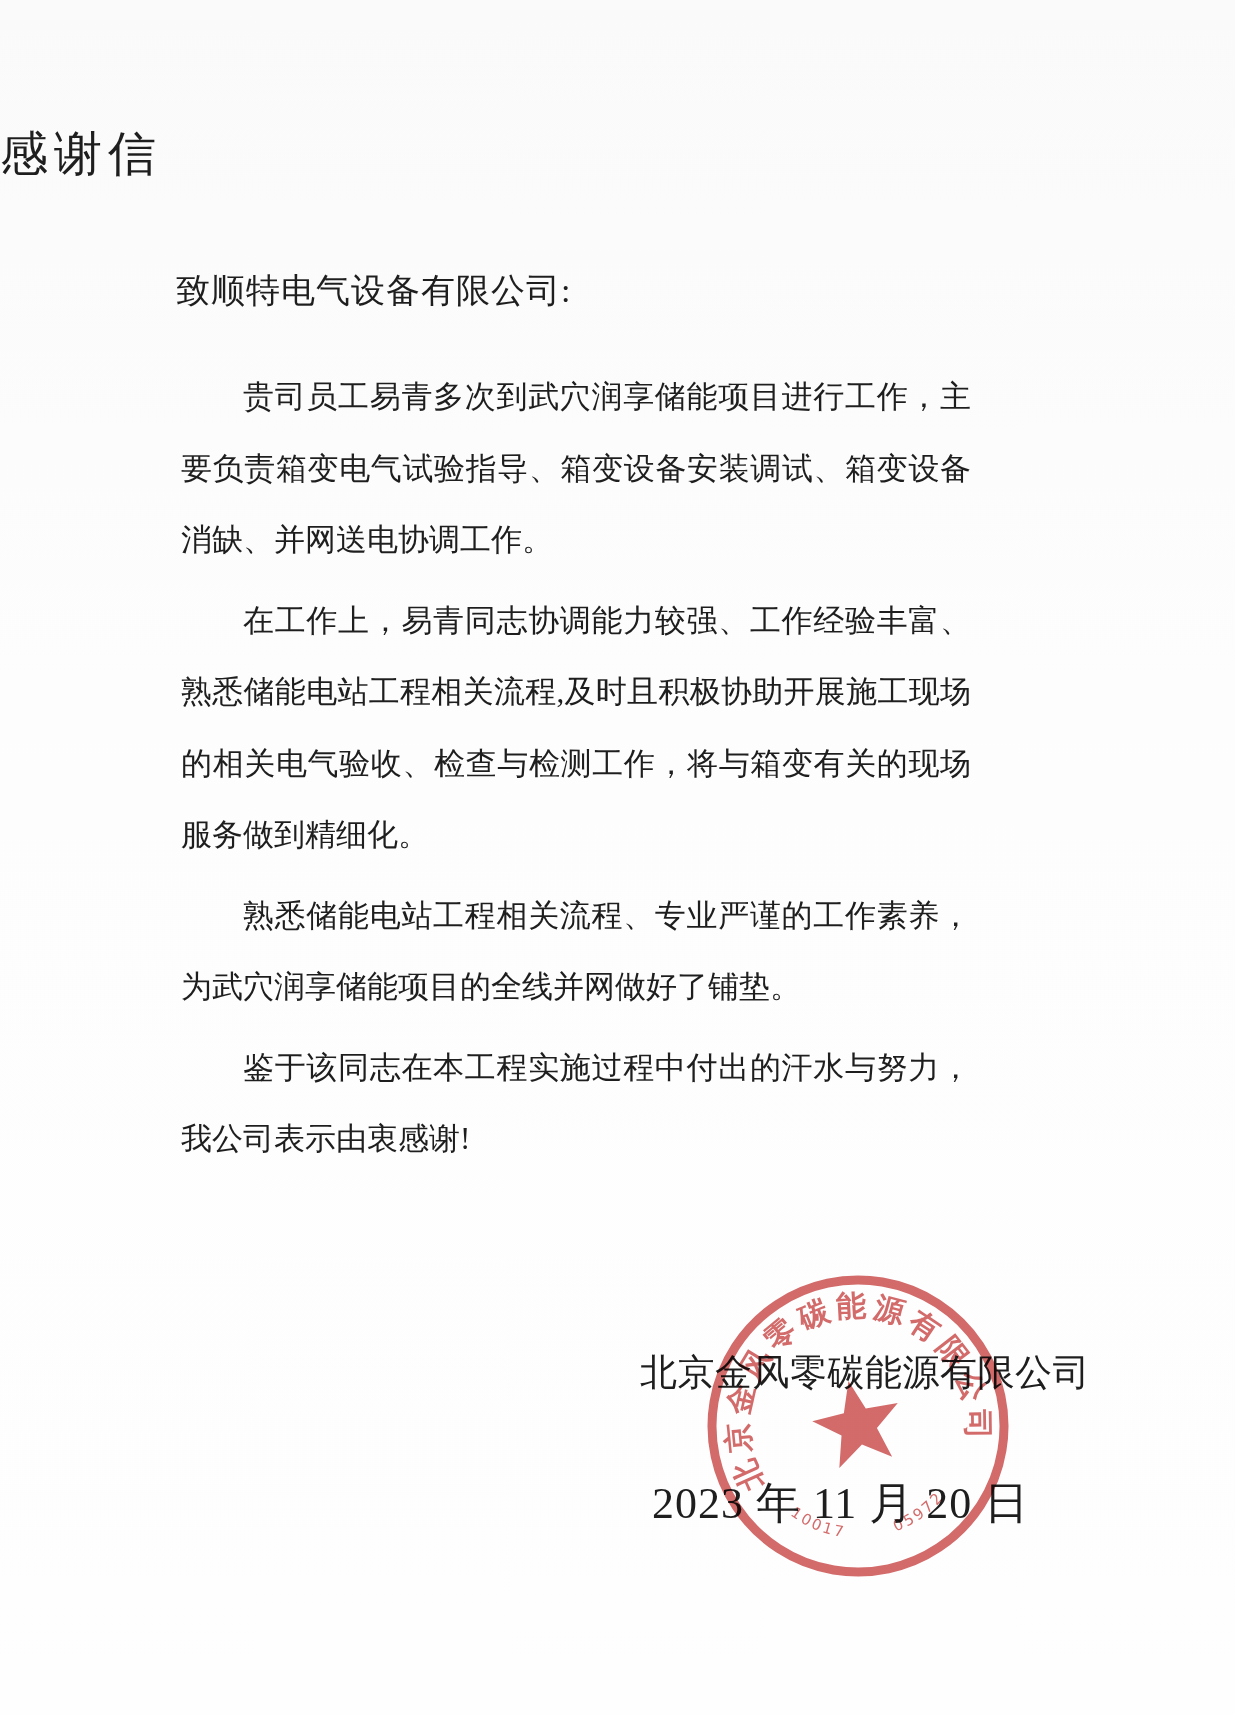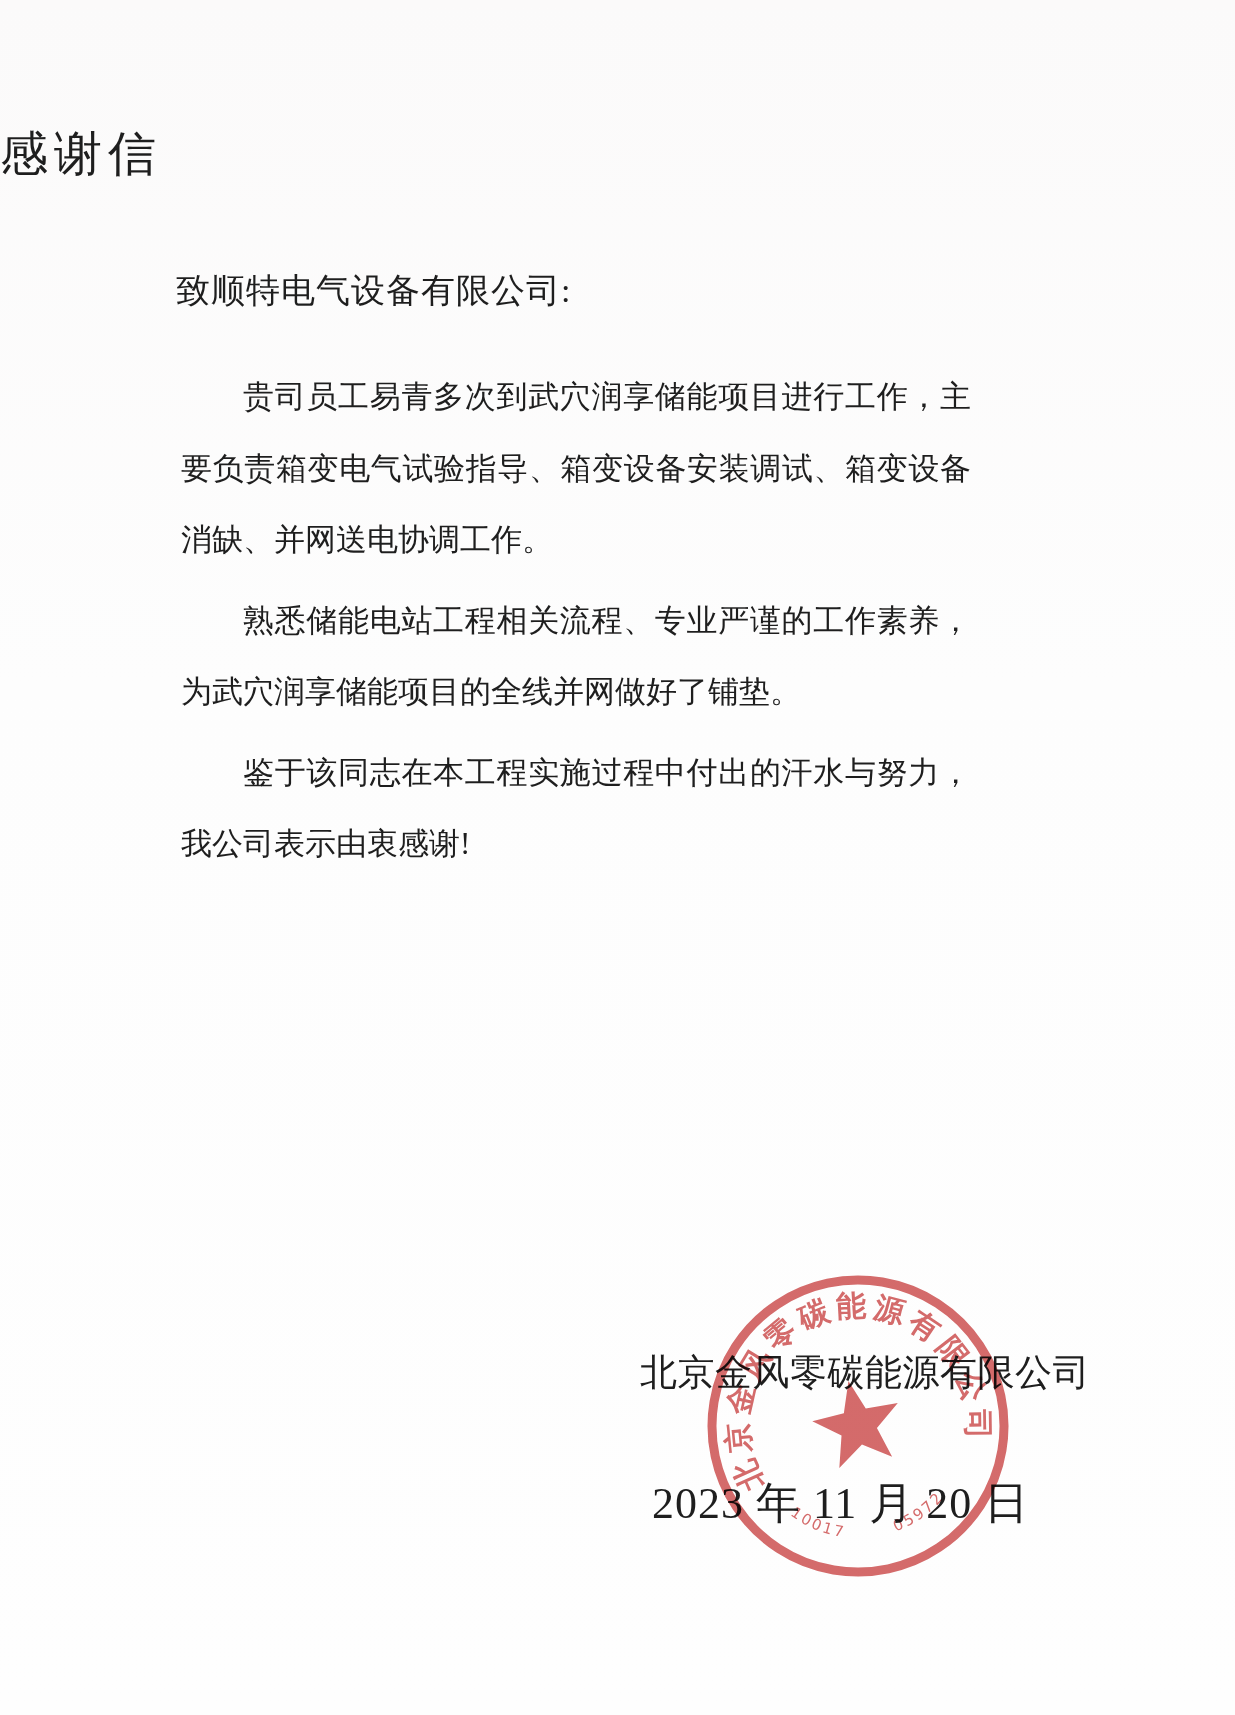--- a/index.html
+++ b/index.html
@@ -89,20 +89,21 @@
 <body>
 
 <div class="page">
 
   <div class="letter-title">感谢信</div>
 
   <div class="salutation">致顺特电气设备有限公司:</div>
 
   <div class="body-block">
     <p>贵司员工易青多次到武穴润享储能项目进行工作，主要负责箱变电气试验指导、箱变设备安装调试、箱变设备消缺、并网送电协调工作。</p>
+    <p>在工作上，易青同志协调能力较强、工作经验丰富、熟悉储能电站工程相关流程,及时且积极协助开展施工现场的相关电气验收、检查与检测工作，将与箱变有关的现场服务做到精细化。</p>
     <p>熟悉储能电站工程相关流程、专业严谨的工作素养，为武穴润享储能项目的全线并网做好了铺垫。</p>
     <p>鉴于该同志在本工程实施过程中付出的汗水与努力，我公司表示由衷感谢!</p>
   </div>
 
   <div class="signature">北京金风零碳能源有限公司</div>
 
   <div class="date-line">2023 年 11 月 20 日</div>
 
   <div class="seal">
     <svg viewBox="0 0 320 320" xmlns="http://www.w3.org/2000/svg">

